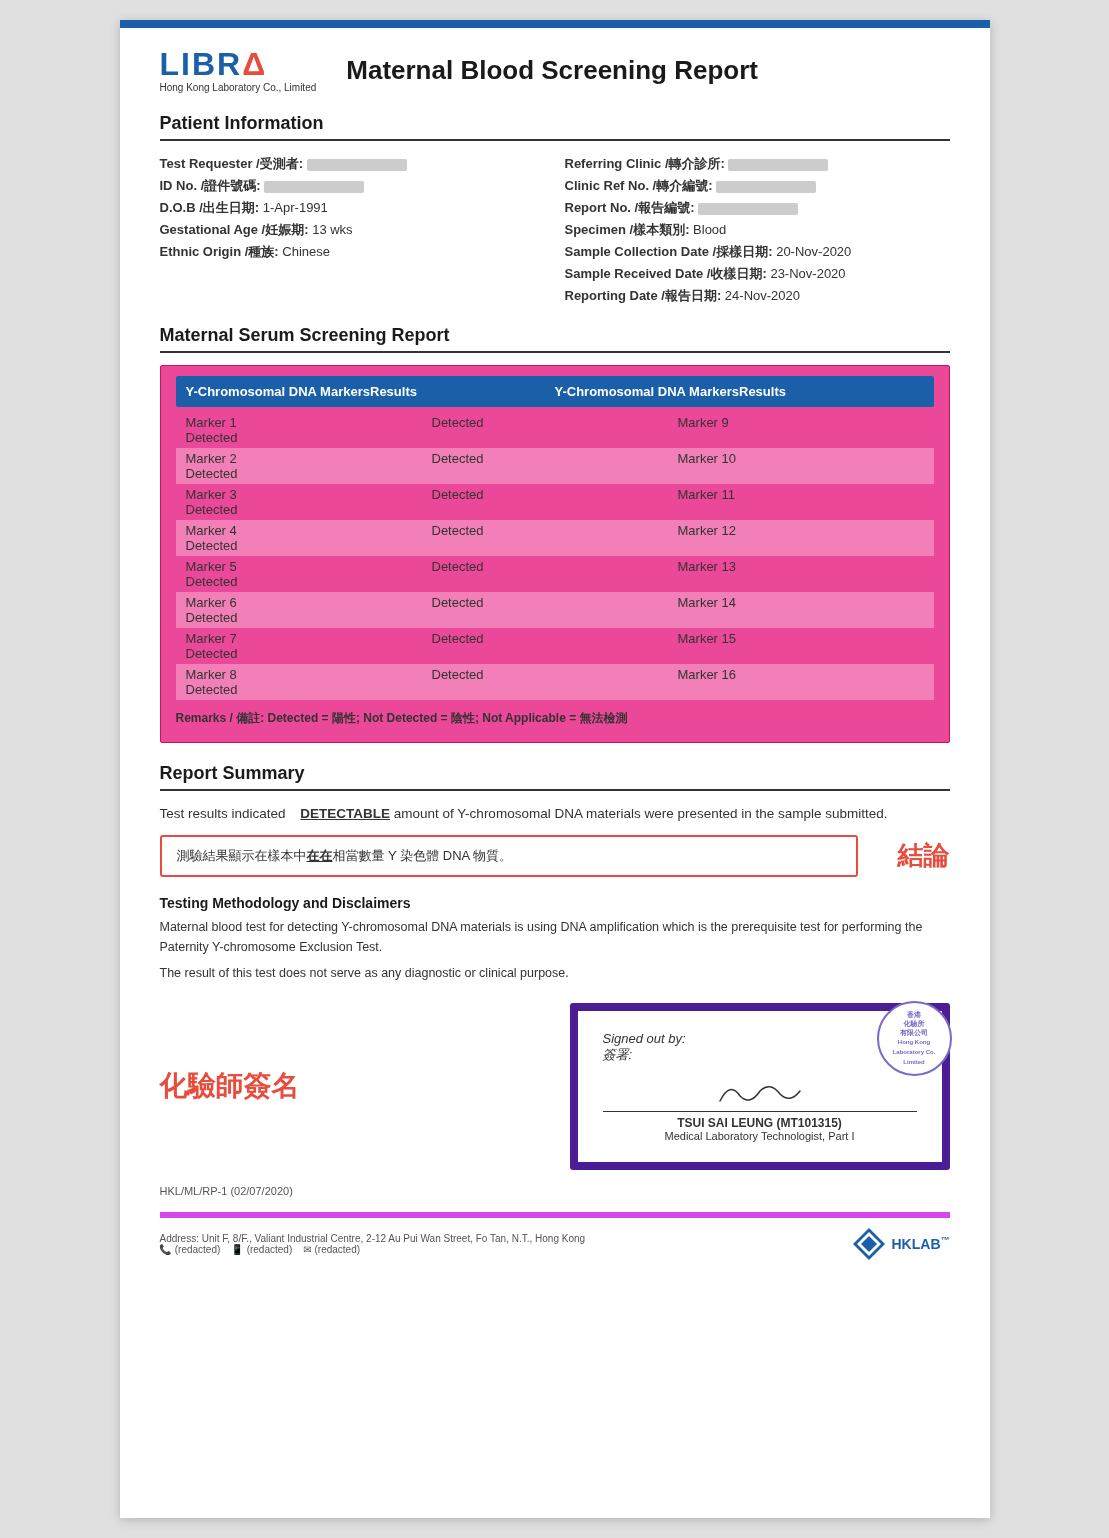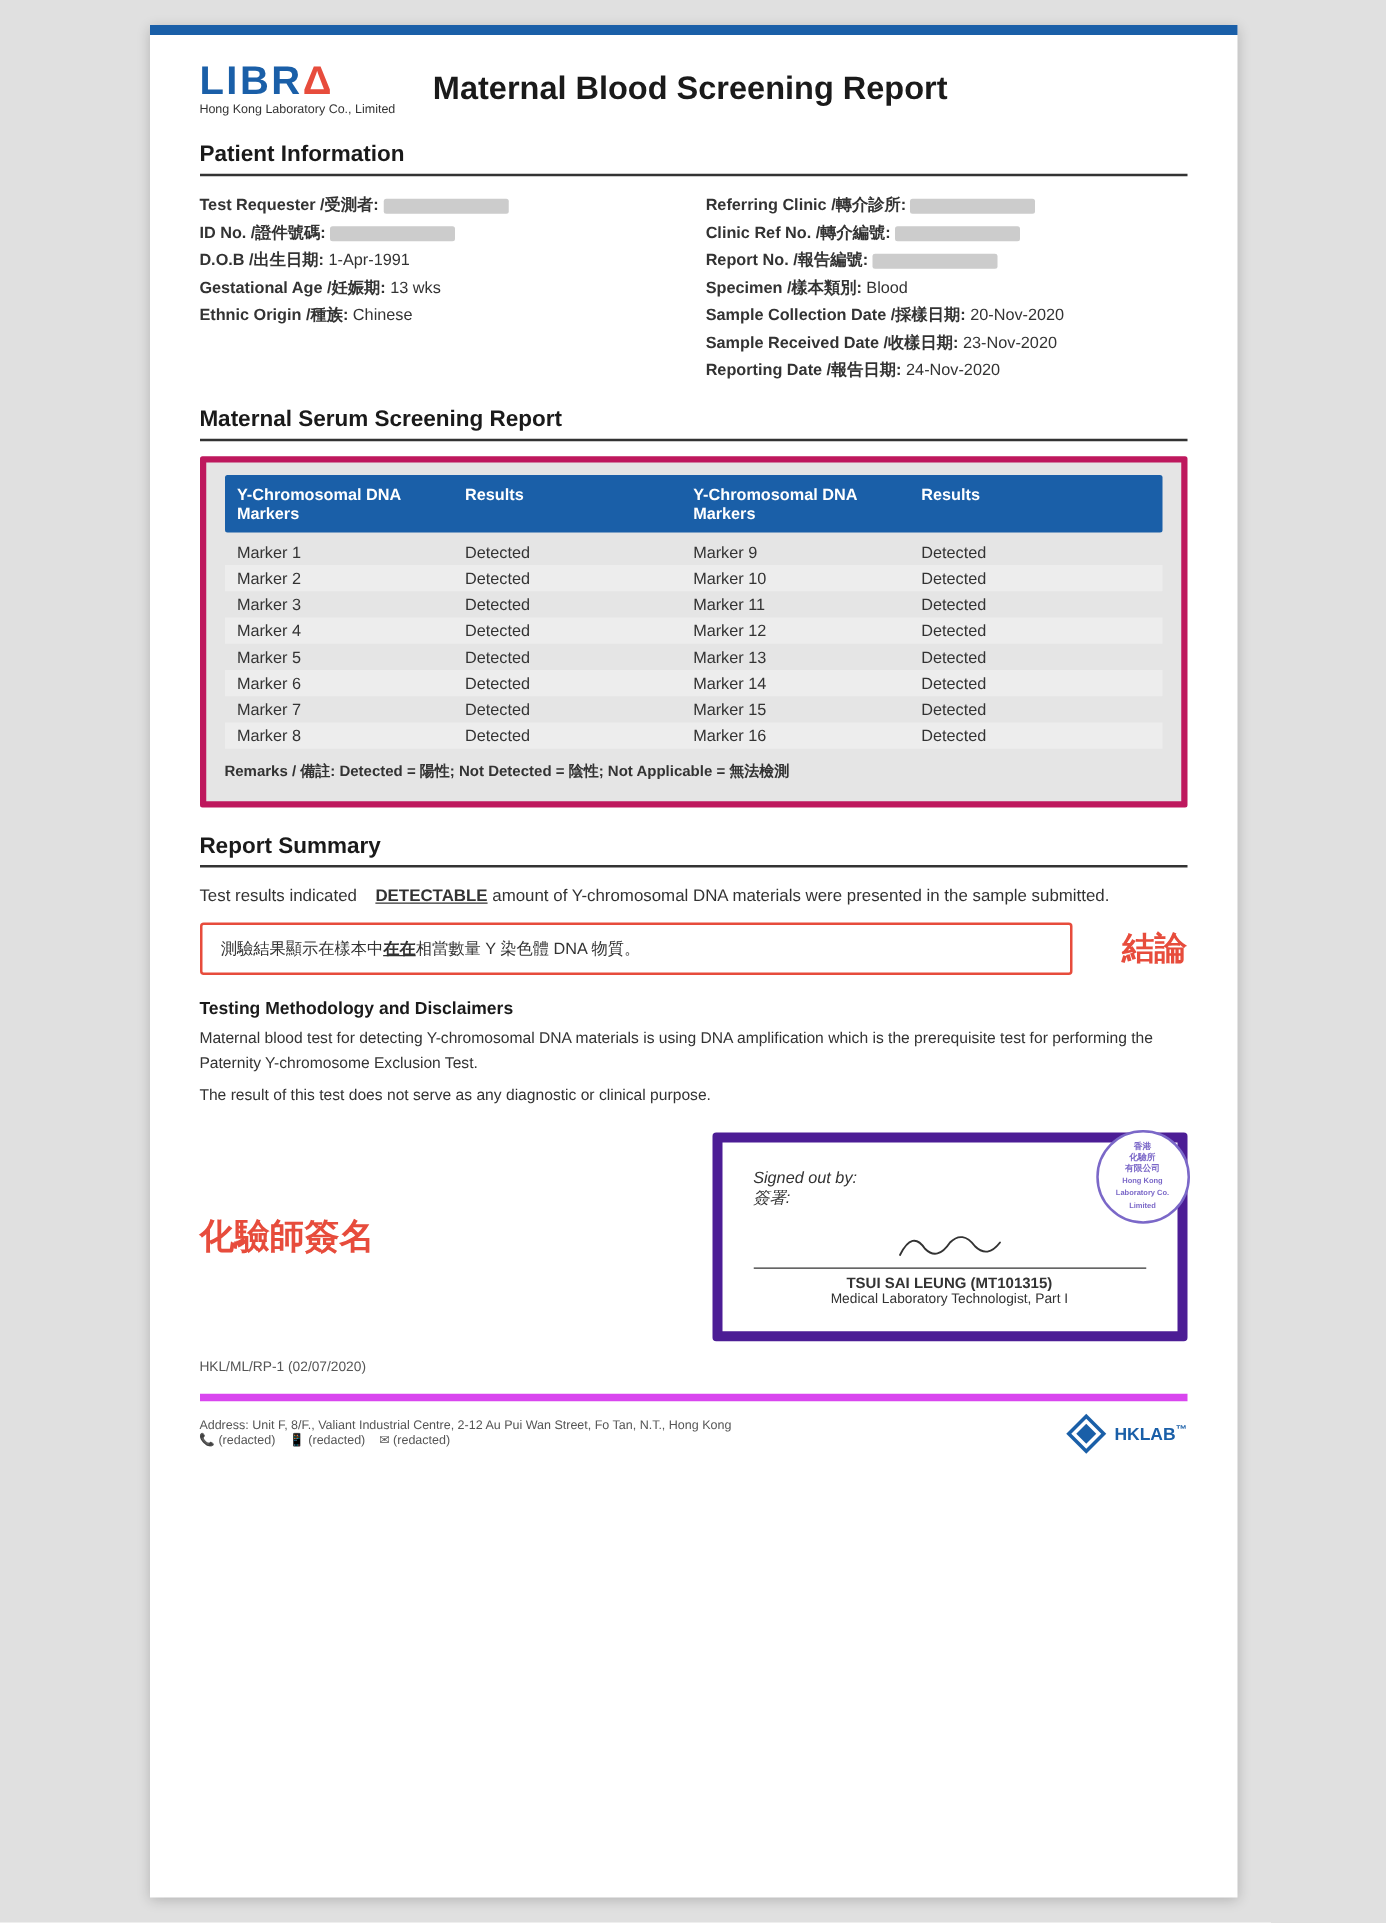--- a/index.html
+++ b/index.html
@@ -78,39 +78,39 @@
       color: transparent;
       border-radius: 2px;
       min-width: 100px;
       height: 12px;
       vertical-align: middle;
     }
     .serum-section {
       margin-bottom: 18px;
     }
     .markers-table-container {
-      background: #e5e5e5;
-      border: 5px solid #be185d;
+      background: #ec4899;
+      border: 1px solid #be185d;
       border-radius: 2px;
       padding: 10px 15px 15px 15px;
     }
     .markers-header-row {
       display: grid;
       grid-template-columns: 1fr 1fr 1fr 1fr;
       background: #1a5fa8;
       color: white;
       font-weight: bold;
       font-size: 13px;
       padding: 8px 10px;
       margin-bottom: 5px;
       border-radius: 2px;
     }
     .markers-data-row {
       display: grid;
-      grid-template-columns: 1fr 1fr 1fr 1fr;
+      grid-template-columns: 1fr 1fr 1fr;
       font-size: 13px;
       padding: 3px 10px;
       color: #333;
     }
     .markers-data-row:nth-child(even) {
       background: rgba(255,255,255,0.3);
     }
     .remarks-row {
       margin-top: 10px;
       font-size: 12px;

